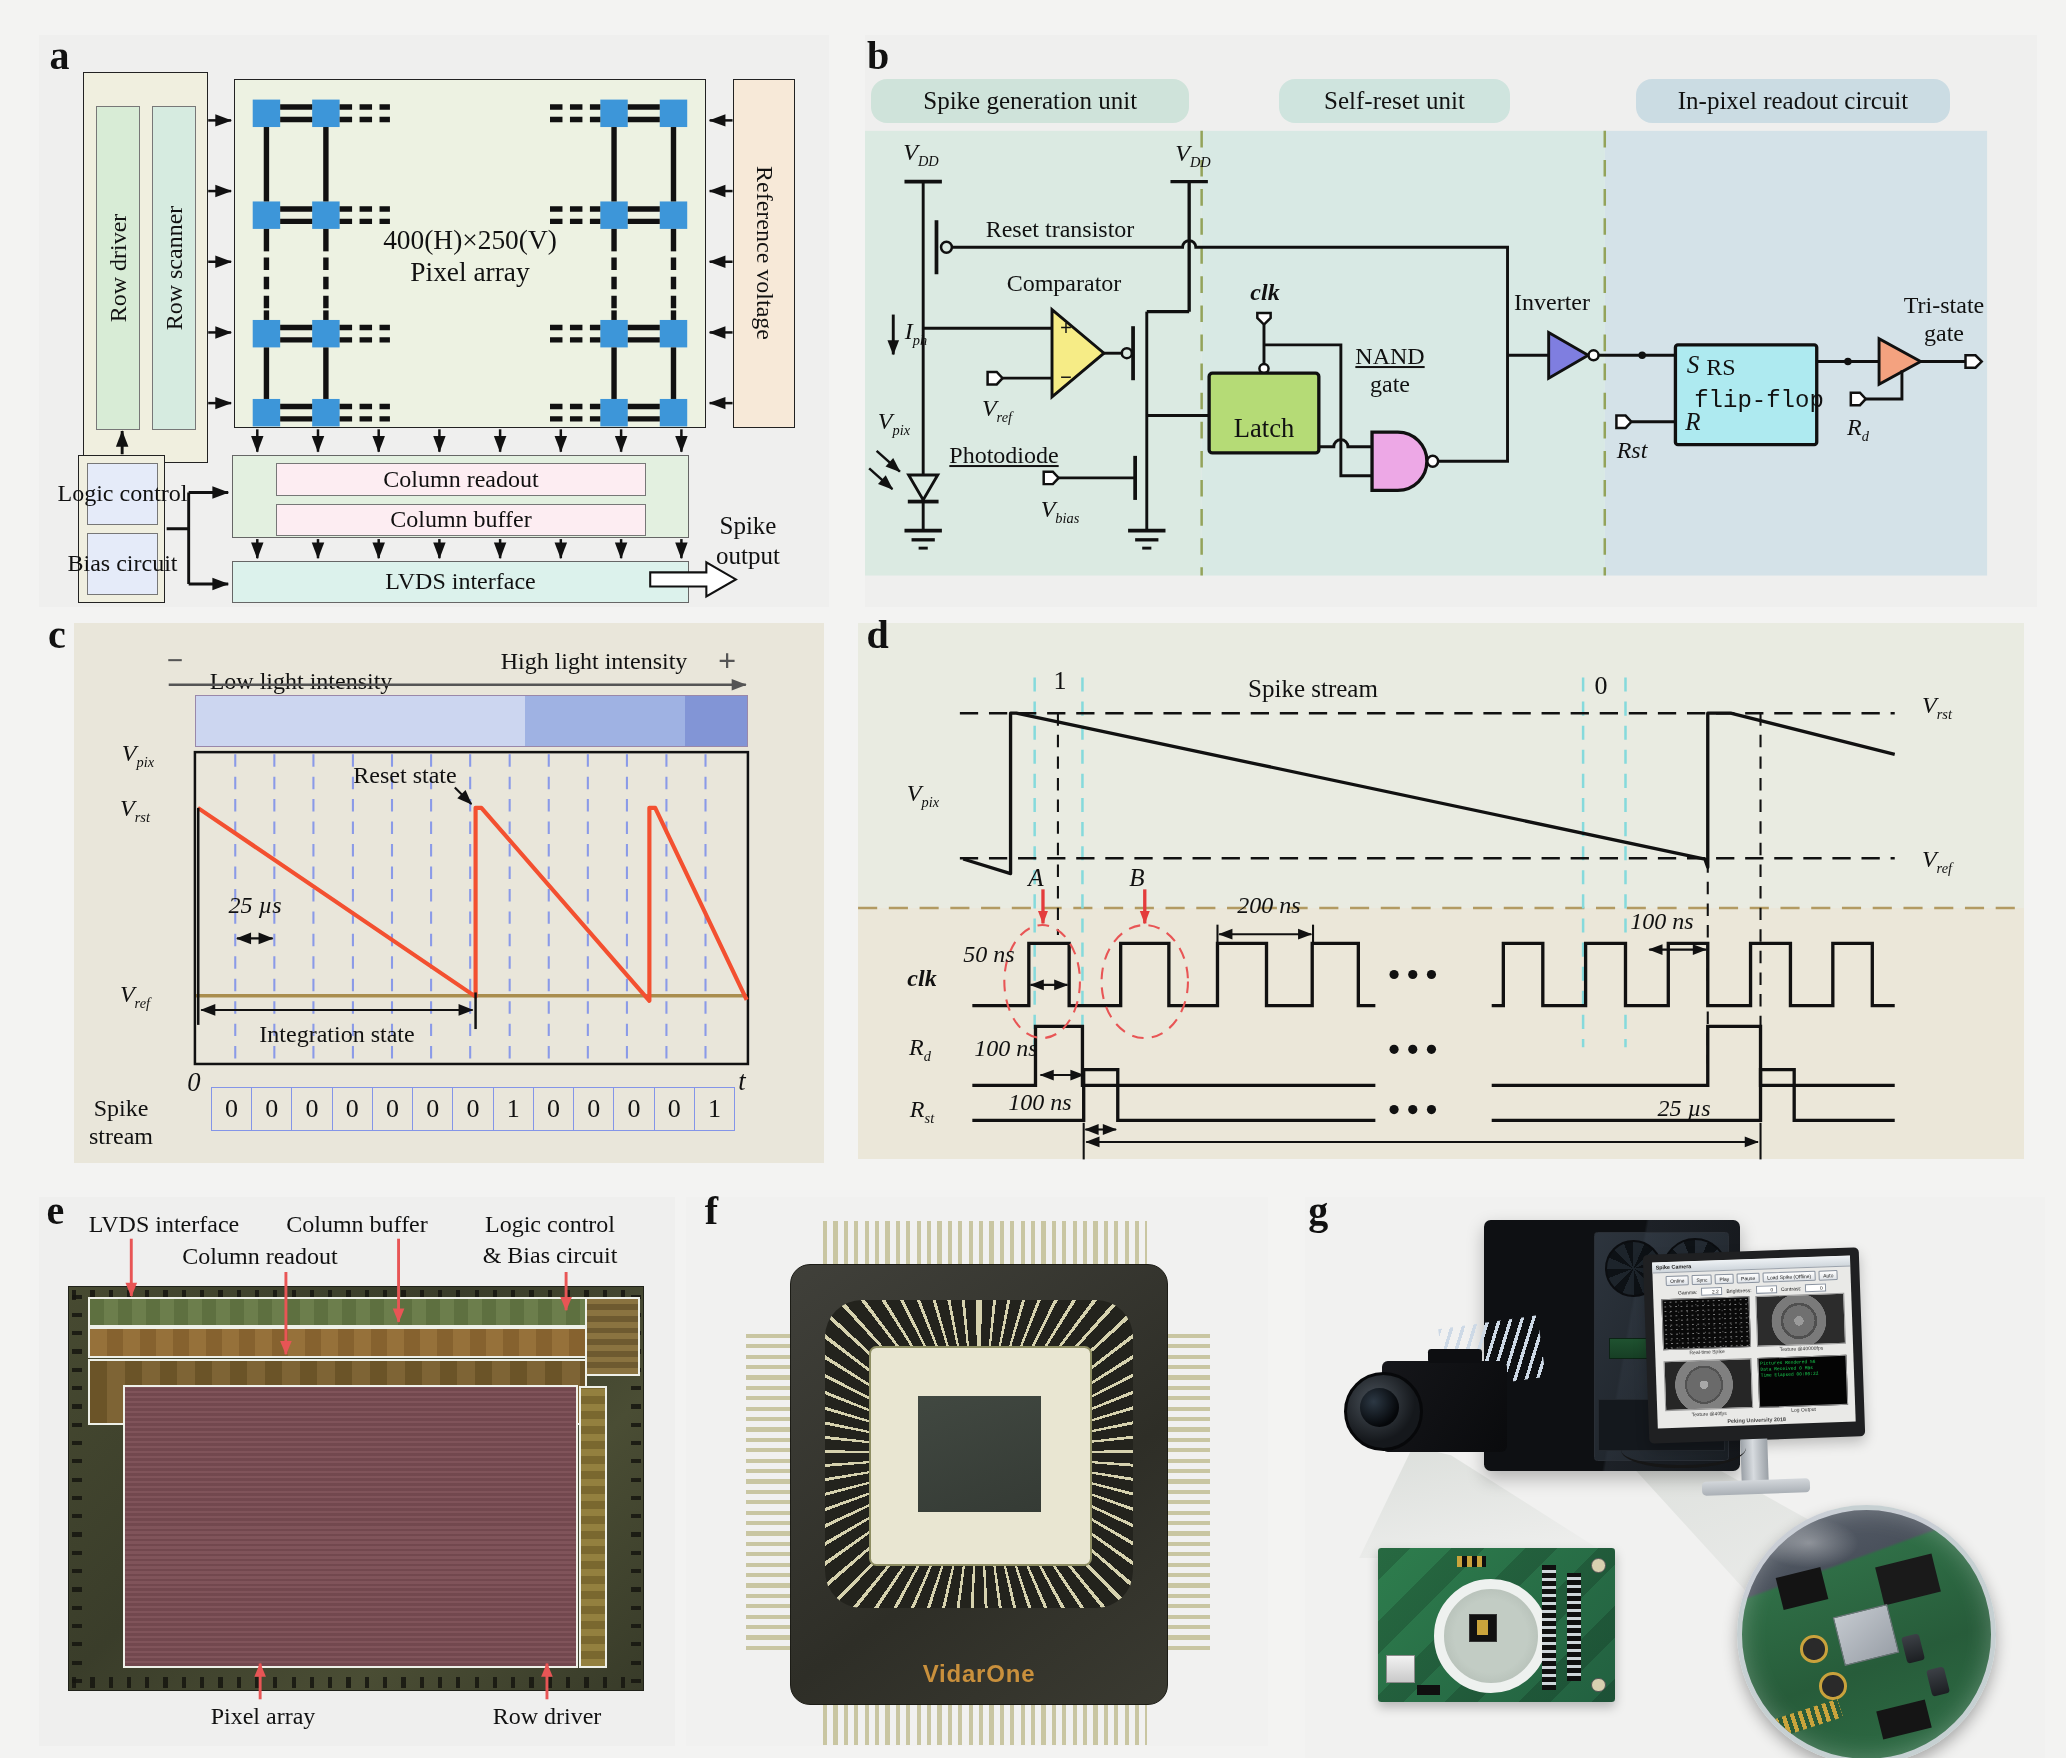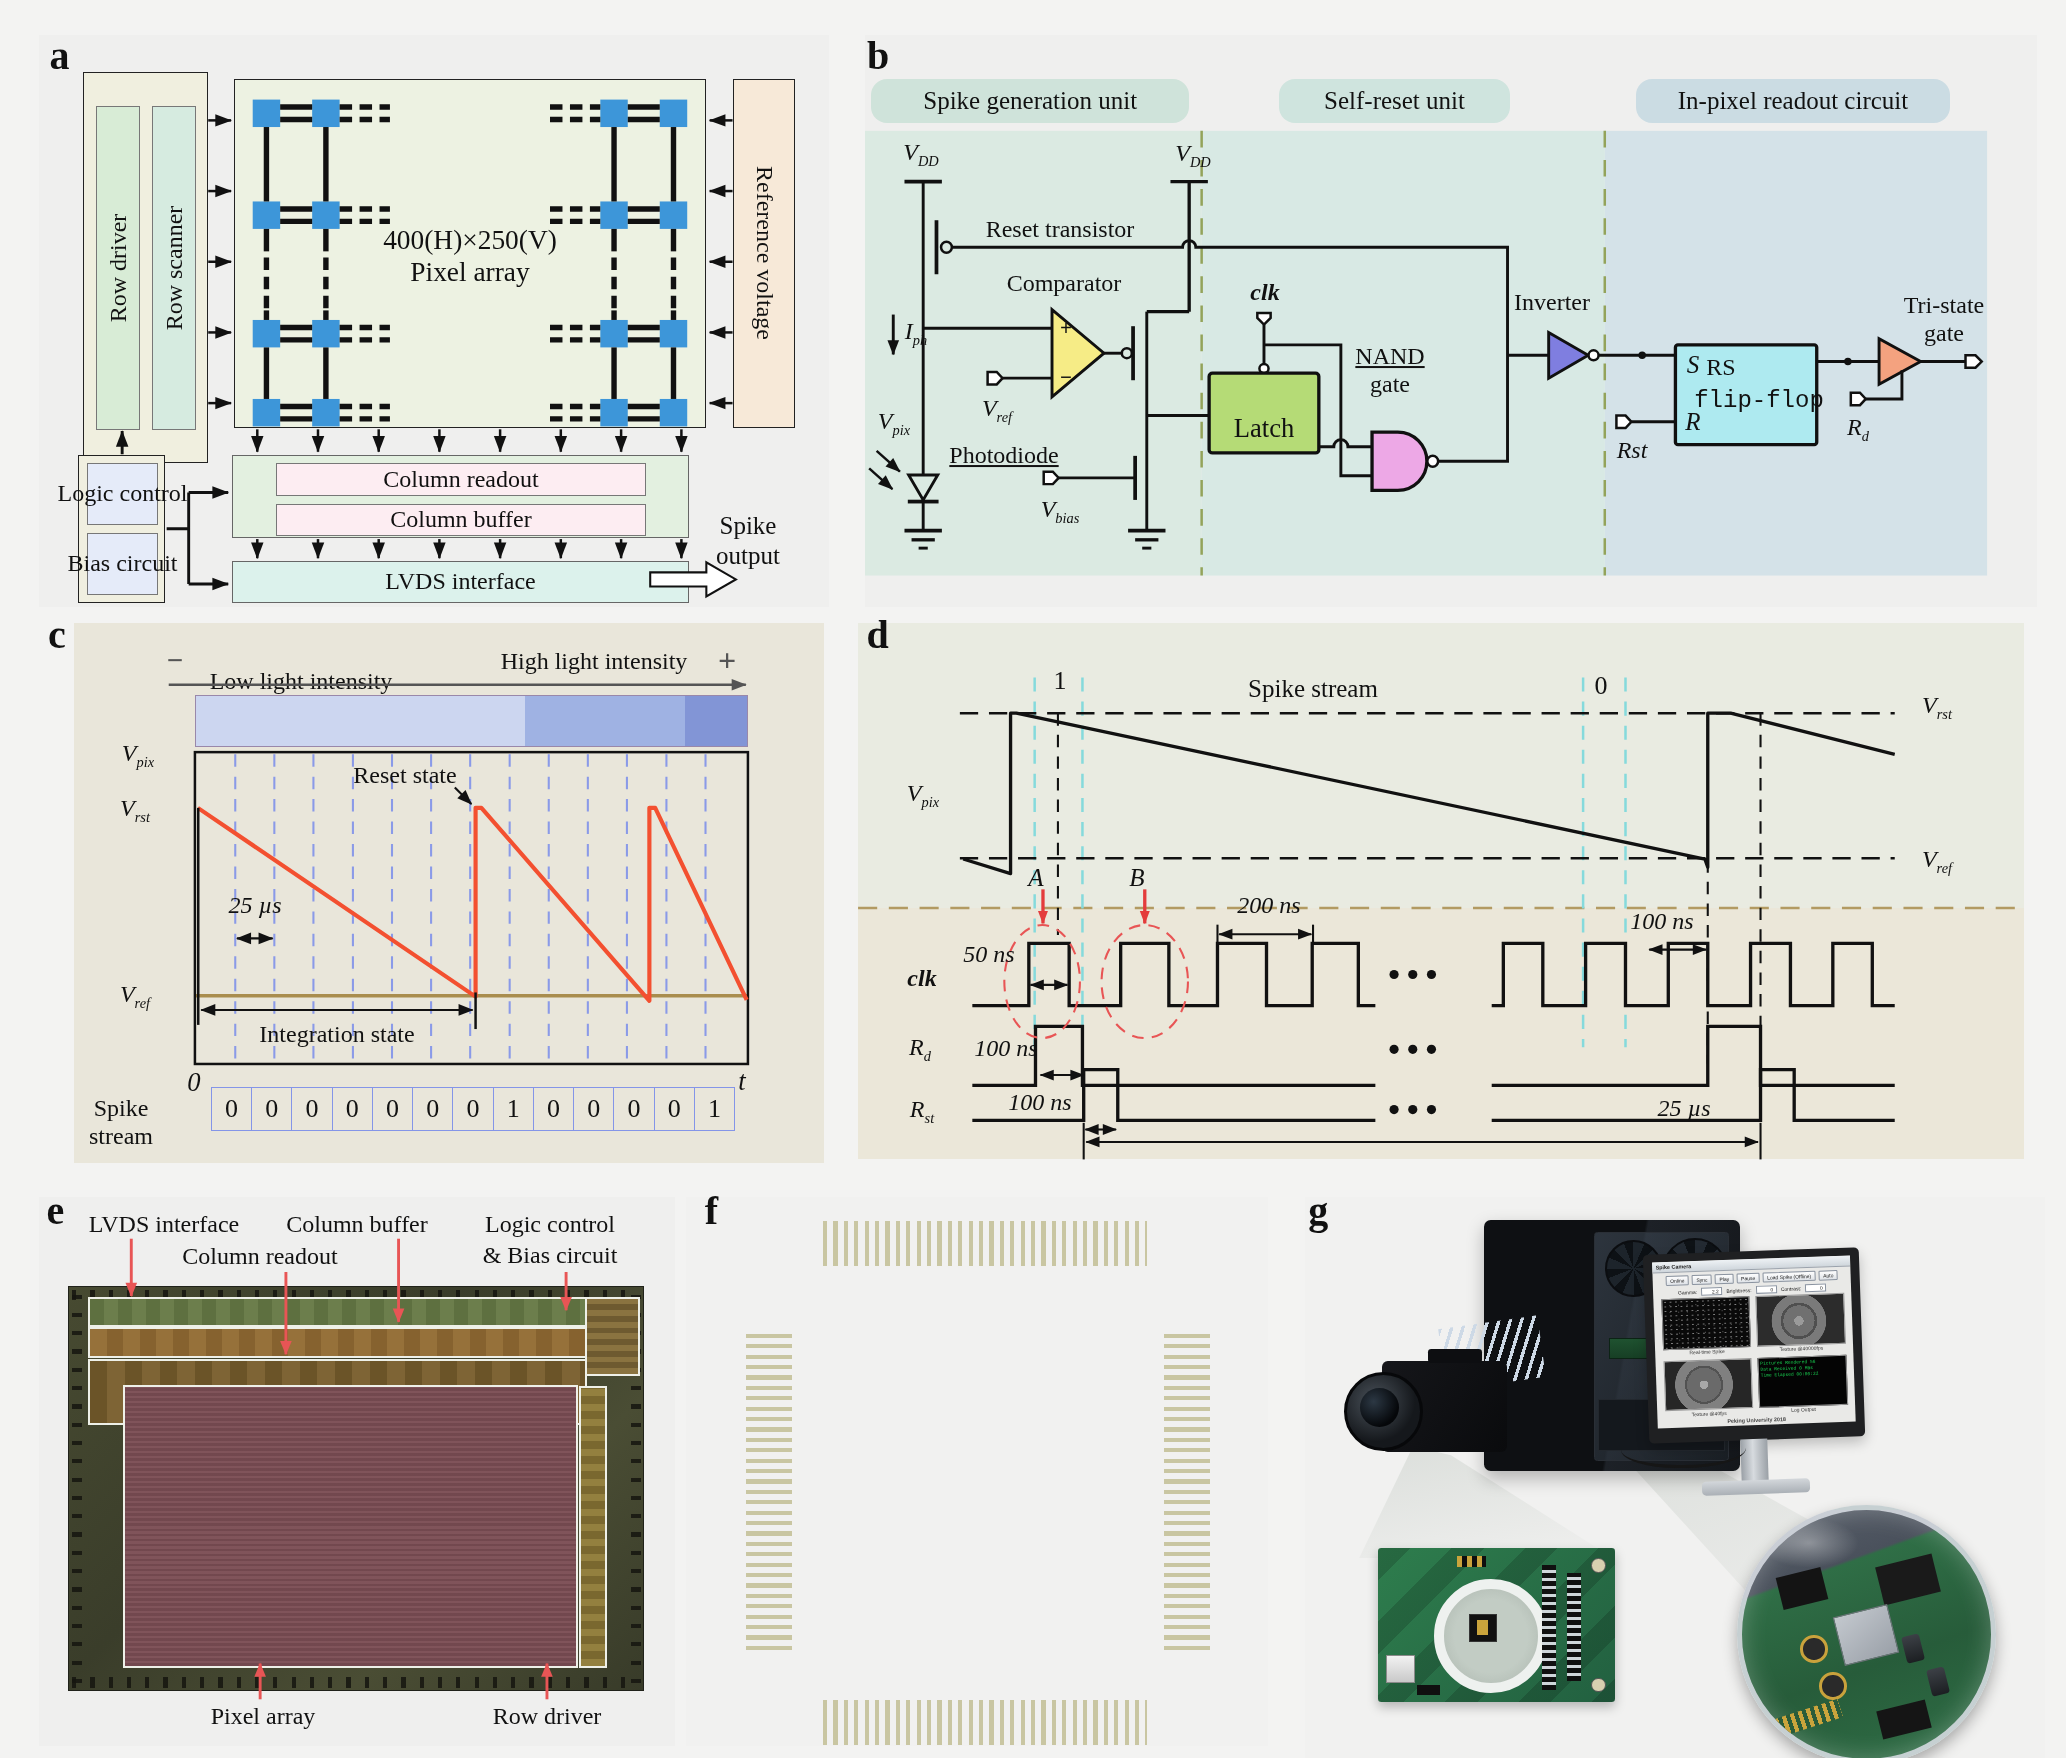--- a/index.html
+++ b/index.html
@@ -505,20 +505,26 @@
   <div class="lbl" style="left:224px;top:520px;">Pixel array</div>
   <div class="lbl" style="left:508px;top:520px;">Row driver</div>
 </div>
 
 <div class="panel" style="left:686px;top:1197px;width:582px;height:549px;background:#f1f1f0;">
   <div class="tag" style="left:18.7px;top:-10.4px;">f</div>
   <div style="position:absolute;left:137px;top:24px;width:324px;height:45px;background:repeating-linear-gradient(90deg,#c9c6a2 0 4.2px,rgba(0,0,0,0) 4.2px 10.4px);"></div>
   <div style="position:absolute;left:137px;top:503px;width:324px;height:45px;background:repeating-linear-gradient(90deg,#c9c6a2 0 4.2px,rgba(0,0,0,0) 4.2px 10.4px);"></div>
   <div style="position:absolute;left:60px;top:137px;width:46px;height:316px;background:repeating-linear-gradient(0deg,#c9c6a2 0 4.2px,rgba(0,0,0,0) 4.2px 10.4px);"></div>
   <div style="position:absolute;left:478px;top:137px;width:46px;height:316px;background:repeating-linear-gradient(0deg,#c9c6a2 0 4.2px,rgba(0,0,0,0) 4.2px 10.4px);"></div>
+  <div style="position:absolute;left:104px;top:67px;width:376px;height:439px;background:linear-gradient(145deg,#40403a,#2e2e27 60%,#3a3a31);border-radius:20px;border:1.7px solid #1c1c16;">
+    <div style="position:absolute;left:34px;top:35px;width:308px;height:308px;border-radius:37px;background:repeating-conic-gradient(from 0deg at 50% 50%,#d6d2ae 0deg 1.1deg,#23231d 1.1deg 5.2deg);"></div>
+    <div style="position:absolute;left:78px;top:81px;width:219px;height:216px;background:#e9e6d2;border-radius:7.5px;border:2.5px solid #8d8d62;"></div>
+    <div style="position:absolute;left:127px;top:131px;width:123px;height:116px;background:linear-gradient(160deg,#414841,#353b35);"></div>
+    <div class="lbl" style="left:188px;top:409px;font:bold 24px 'Liberation Sans',sans-serif;color:#c9903c;letter-spacing:0.8px;">VidarOne</div>
+  </div>
 </div>
 
 <div class="panel" style="left:1305px;top:1197px;width:740px;height:562px;background:#f1f1f0;">
   <div class="tag" style="left:3.3px;top:-10.4px;">g</div>
 
   <div style="position:absolute;left:50px;top:245px;width:266px;height:125px;clip-path:polygon(58px 4.2px,96px 13.3px,258px 116px,4.2px 116px);background:linear-gradient(170deg,rgba(200,206,200,.55),rgba(200,206,200,0));"></div>
   <div style="position:absolute;left:291px;top:249px;width:374px;height:208px;clip-path:polygon(25px 8.3px,125px 25px,357px 154px,200px 200px);background:linear-gradient(160deg,rgba(200,206,200,.5),rgba(200,206,200,0));"></div>
 
   <div style="position:absolute;left:179px;top:23px;width:256px;height:251px;border-radius:6.7px;background:linear-gradient(100deg,#0e1013 54%,#1d2127 55%,#14171b);box-shadow:0 7.5px 16.6px rgba(0,0,0,.25);">
     <div style="position:absolute;left:110px;top:11.6px;width:133px;height:227px;background:linear-gradient(120deg,rgba(70,82,96,.55),rgba(28,34,40,.7));border:1.2px solid #2a2f36;border-radius:3.3px;"></div>

